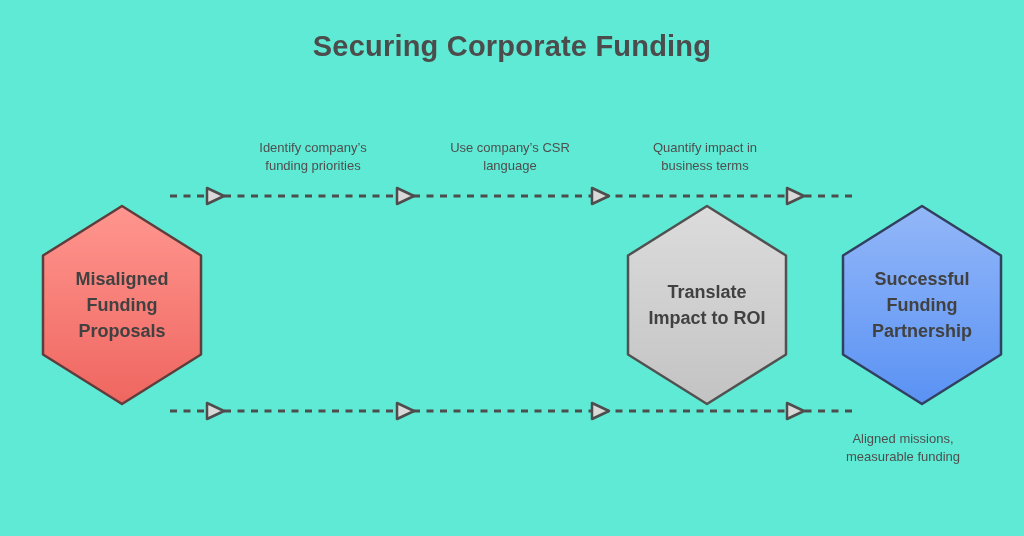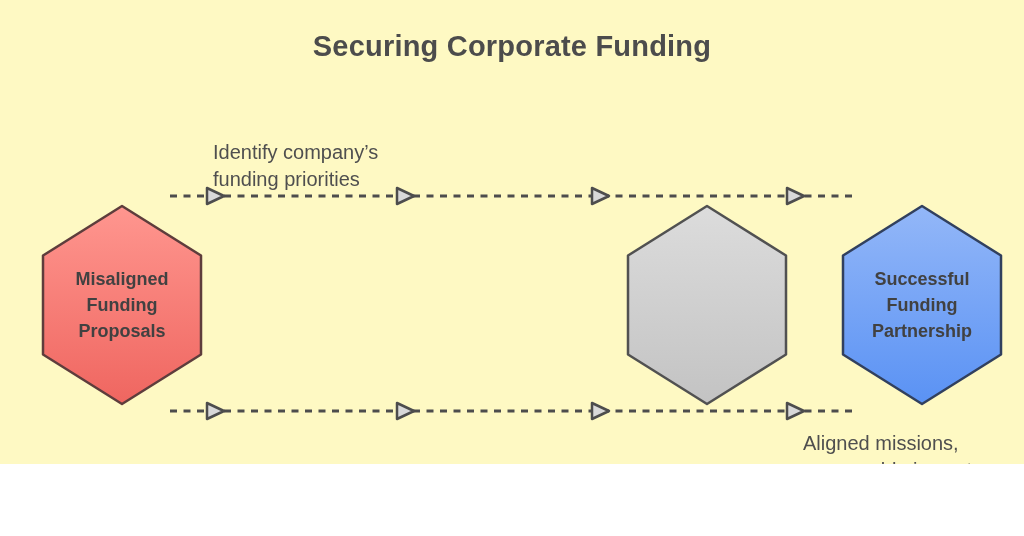--- a/index.html
+++ b/index.html
@@ -1,48 +1,52 @@
 <!DOCTYPE html>
 <html><head>
 <meta charset="utf-8">
 <style>
   html,body{margin:0;padding:0;background:#ffffff;}
   .canvas{
-    position:relative;width:1024px;height:464px;background:#fef9c3;overflow:hidden;
+    position:relative;width:1024px;height:536px;background:#5eead4;overflow:hidden;
     font-family:"Liberation Sans", sans-serif;
   }
   .title{
     position:absolute;top:30px;left:0;width:1024px;text-align:center;
     font-size:29px;font-weight:700;color:#4c4c4c;letter-spacing:0.2px;
   }
   .hex{position:absolute;top:204px;width:162px;height:202px;}
   .hex svg{position:absolute;left:0;top:0;display:block;}
   .hex-label{
     position:absolute;left:50%;top:50%;transform:translate(-50%,-50%);
     width:150px;text-align:center;font-size:18px;font-weight:700;color:#414141;
     line-height:1.45;white-space:pre-line;
   }
   .conn{position:absolute;left:170px;width:685px;height:20px;}
   .conn svg{display:block;}
   .flow-label{
-    position:absolute;width:200px;text-align:left;
-    font-size:20px;color:#4f4f4f;line-height:1.35;white-space:pre-line;
+    position:absolute;width:200px;text-align:center;
+    font-size:13px;color:#4f4f4f;line-height:1.35;white-space:pre-line;
   }
   .top-label{top:139px;}
   .note-label{top:430px;}
 </style>
 </head>
 <body>
 
 <div class="canvas">
 
   <div class="title">Securing Corporate Funding</div>
 
   <div class="flow-label top-label" style="left:213px">Identify company’s
 funding priorities</div>
+  <div class="flow-label top-label" style="left:410px">Use company’s CSR
+language</div>
+  <div class="flow-label top-label" style="left:605px">Quantify impact in
+business terms</div>
 
   <div class="conn" style="top:186px">
     <svg width="685" height="20" viewBox="0 0 685 20">
       <line x1="0" y1="10" x2="685" y2="10" stroke-width="3" stroke-dasharray="7 6.5" stroke="#4d4d4d"></line>
       <polygon points="37,2 54,10 37,18" stroke-width="2.5" stroke-linejoin="round" fill="#d9d9d9" stroke="#4d4d4d"></polygon>
       <polygon points="227,2 244,10 227,18" stroke-width="2.5" stroke-linejoin="round" fill="#d9d9d9" stroke="#4d4d4d"></polygon>
       <polygon points="422,2 439,10 422,18" stroke-width="2.5" stroke-linejoin="round" fill="#d9d9d9" stroke="#4d4d4d"></polygon>
       <polygon points="617,2 634,10 617,18" stroke-width="2.5" stroke-linejoin="round" fill="#d9d9d9" stroke="#4d4d4d"></polygon>
     </svg>
   </div>
@@ -77,33 +81,35 @@
   <div class="hex" style="left:626px">
     <svg width="162" height="202" viewBox="0 0 162 202">
       <defs>
           <linearGradient id="g3" x1="0" y1="0" x2="0" y2="1">
         <stop offset="0" stop-color="#dcdcdc"></stop>
         <stop offset="1" stop-color="#c3c3c3"></stop>
       </linearGradient>
         </defs>
       <polygon points="81,2 160,51.5 160,150.5 81,200 2,150.5 2,51.5" fill="url(#g3)" stroke-width="2.5" stroke-linejoin="round" stroke="#515151"></polygon>
     </svg>
+    <div class="hex-label">Translate
+Impact to ROI</div>
   </div>
 
   <div class="hex" style="left:841px">
     <svg width="162" height="202" viewBox="0 0 162 202">
       <defs>
           <linearGradient id="g4" x1="0" y1="0" x2="0" y2="1">
         <stop offset="0" stop-color="#93b7f8"></stop>
         <stop offset="1" stop-color="#5a92f4"></stop>
       </linearGradient>
         </defs>
       <polygon points="81,2 160,51.5 160,150.5 81,200 2,150.5 2,51.5" fill="url(#g4)" stroke-width="2.5" stroke-linejoin="round" stroke="#31405e"></polygon>
     </svg>
     <div class="hex-label">Successful
 Funding
 Partnership</div>
   </div>
 
   <div class="flow-label note-label" style="left:803px">Aligned missions,
-measurable impact</div>
+measurable funding</div>
 
 </div>
 
 </body></html>

